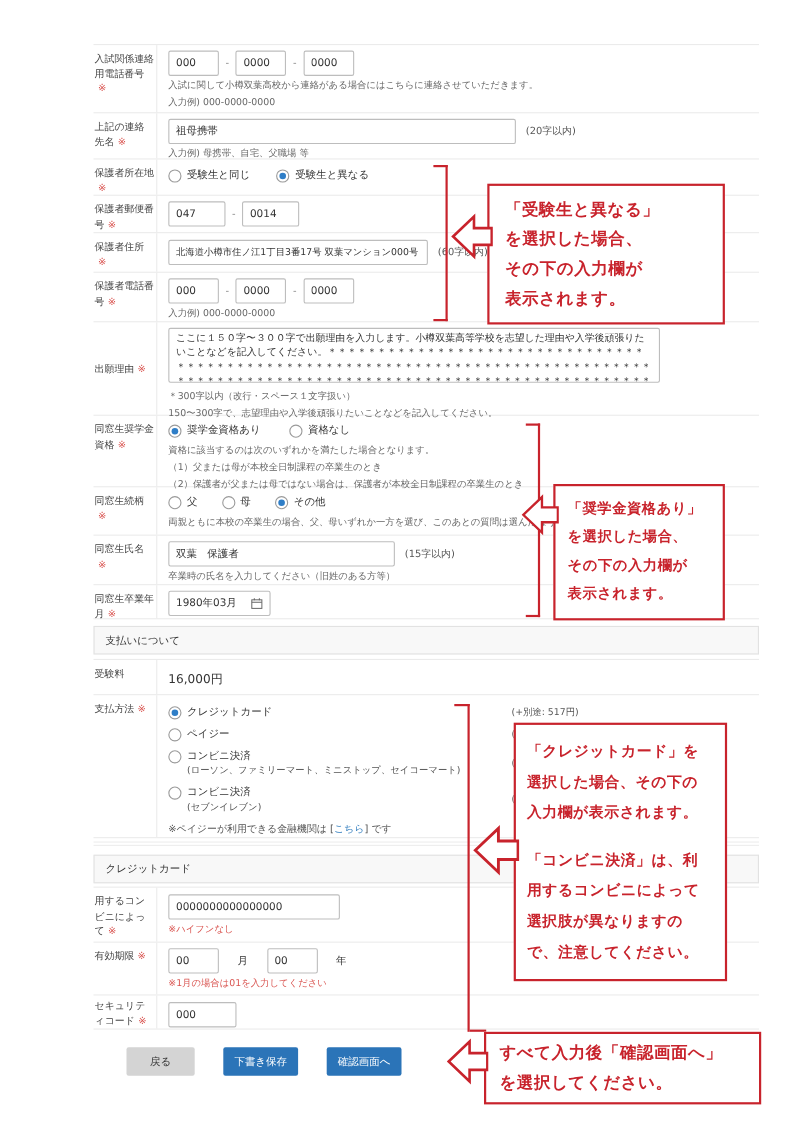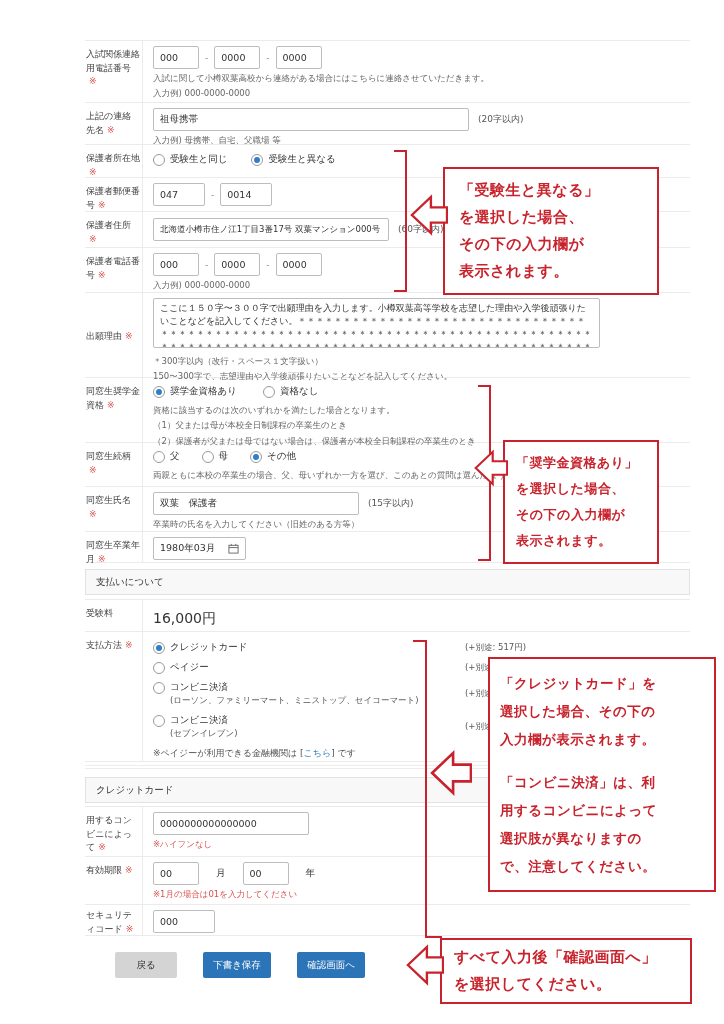--- a/index.html
+++ b/index.html
@@ -71,21 +71,21 @@
     font-family:"DejaVu Sans","Liberation Sans",sans-serif; }
   .btn-gray { background:#d4d4d4; color:#333; width:62px; }
   .btn-blue { background:#2b74b8; color:#fff; width:68px; }
 
   
   .callout { position:absolute; border:2px solid #c8232c; background:#fff; color:#c8232c;
     font-weight:bold; z-index:5; letter-spacing:0.5px; }
   .callout .ln { white-space:nowrap; }
   .co1 { left:443px; top:167px; width:216px; padding:8px 0 8px 14px; font-size:15px; line-height:27px; }
   .co2 { left:503px; top:440px; width:156px; padding:8px 0 8px 11px; font-size:13px; line-height:26px; }
-  .co3 { left:488px; top:657px; width:228px; padding:10px 0 10px 10px; font-size:13.5px; line-height:28px; }
+  .co3 { left:467px; top:657px; width:194px; padding:10px 0 10px 10px; font-size:13.5px; line-height:28px; }
   .co3 .ln.gap { height:15px; }
   .co4 { left:440px; top:938px; width:252px; padding:4px 0 4px 12px; font-size:15px; line-height:27px; }
 
   .bracket { position:absolute; border-color:#c8232c; border-style:solid; z-index:4; }
   .br1 { left:394px; top:150px; width:13px; height:142px; border-width:2px 2px 2px 0; }
   .br2 { left:478px; top:385px; width:13px; height:176px; border-width:2px 2px 2px 0; }
   .br3a { left:413px; top:640px; width:14px; height:298px; border-width:2px 2px 0 0; }
   .br3b { left:427px; top:936px; width:15px; height:2px; background:#c8232c; border:none; }
 
   .arrow { position:absolute; z-index:6; }
@@ -271,21 +271,21 @@
 
   <div class="sec-bar pay">
     <span>支払いについて</span>
   </div>
 
   <div class="row first r-fee">
     <div class="cell-label">
       <span>受験料</span>
     </div>
     <div class="cell-field">
-      <div style="font-size:14px; margin-top:5px;">16,000円</div>
+      <div style="font-size:11px; margin-top:5px;">16,000円</div>
     </div>
   </div>
 
   <div class="row r-pay">
     <div class="cell-label">
       <span>支払方法</span><span class="req">※</span>
     </div>
     <div class="cell-field" style="padding-top:9px;">
       <div class="pay-opt">
         <span class="ropt">

